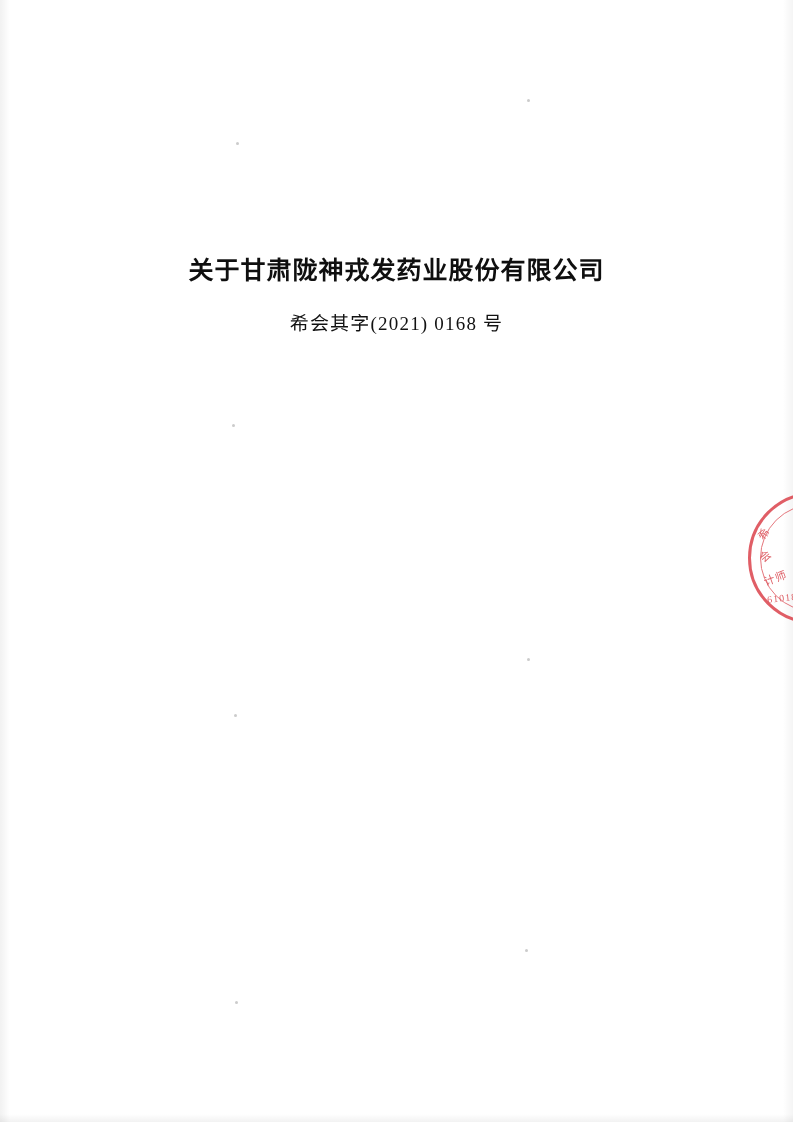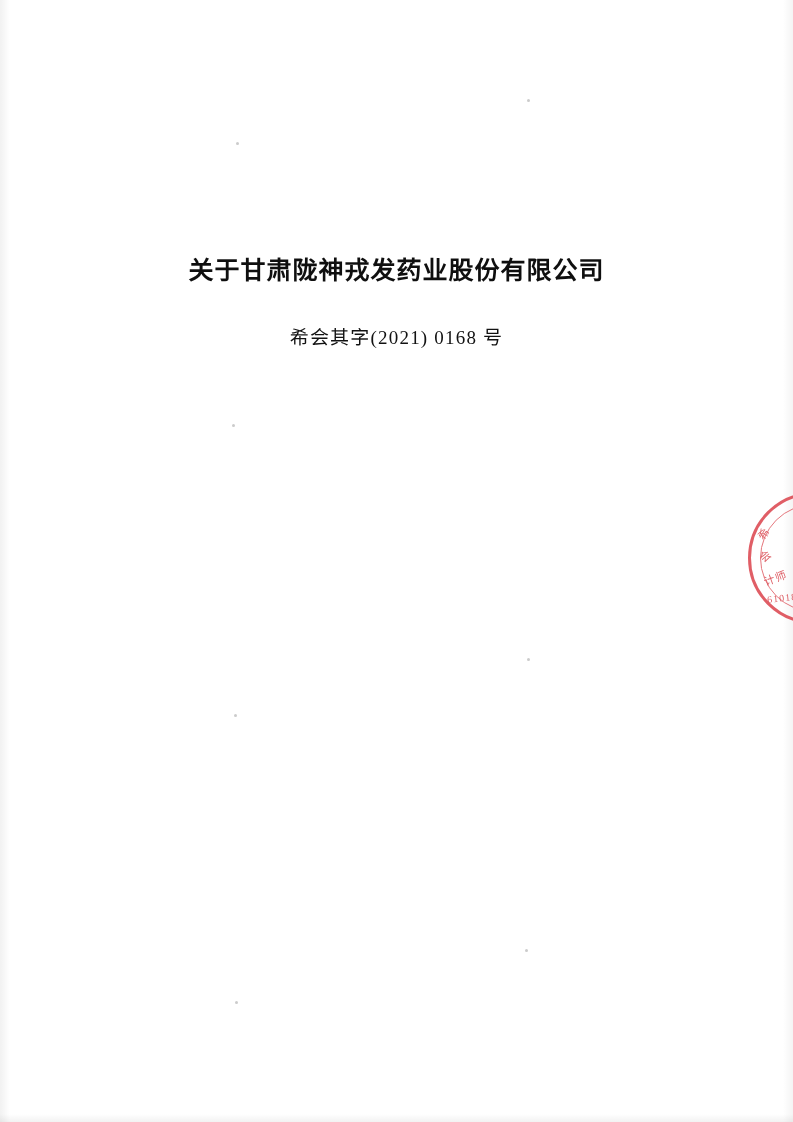--- a/index.html
+++ b/index.html
@@ -35,21 +35,21 @@
   }
   .title-line {
     font-size: 25px;
     font-weight: bold;
     letter-spacing: 1px;
     line-height: 46px;
     color: #0f0f0f;
     font-family: "Liberation Serif", "DejaVu Serif", serif;
   }
   .doc-number {
-    margin-top: 28px;
+    margin-top: 14px;
     font-size: 19px;
     letter-spacing: 1.2px;
     color: #121212;
     font-family: "Liberation Serif", "DejaVu Serif", serif;
   }
   
   .seal {
     position: absolute;
     left: 748px;
     top: 492px;

